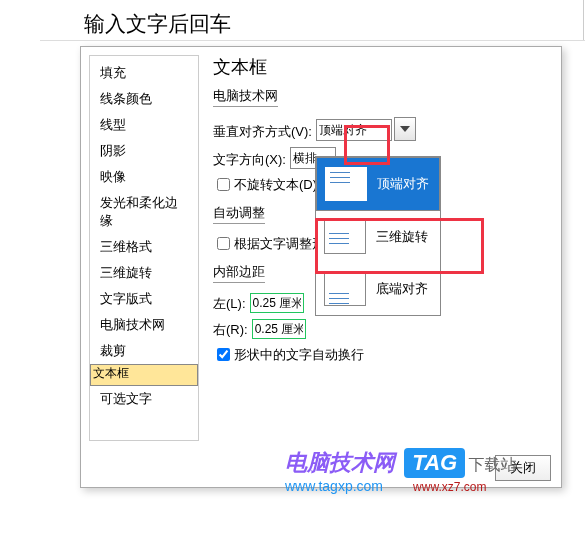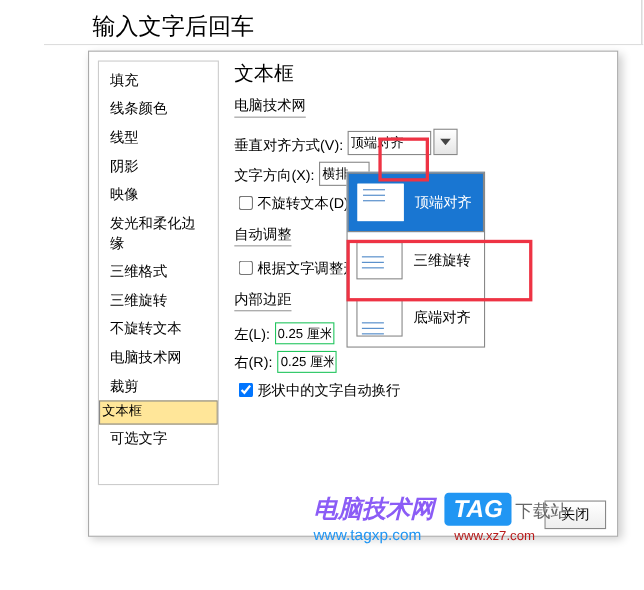--- a/index.html
+++ b/index.html
@@ -55,21 +55,21 @@
   <div class="body">
     <div class="side" id="sidebar">
           <div class="side-item">填充</div>
           <div class="side-item">线条颜色</div>
           <div class="side-item">线型</div>
           <div class="side-item">阴影</div>
           <div class="side-item">映像</div>
           <div class="side-item">发光和柔化边缘</div>
           <div class="side-item">三维格式</div>
           <div class="side-item">三维旋转</div>
-          <div class="side-item">不旋转文本</div>
+          <div class="side-item">文字版式</div>
           <div class="side-item">电脑技术网</div>
           <div class="side-item">裁剪</div>
           <div class="side-item sel">文本框</div>
           <div class="side-item">可选文字</div>
         </div>
     <div class="main">
       <div class="h">文本框</div>
       <div class="grp">电脑技术网</div>
       <div class="row">
         <label>垂直对齐方式(V):</label>

